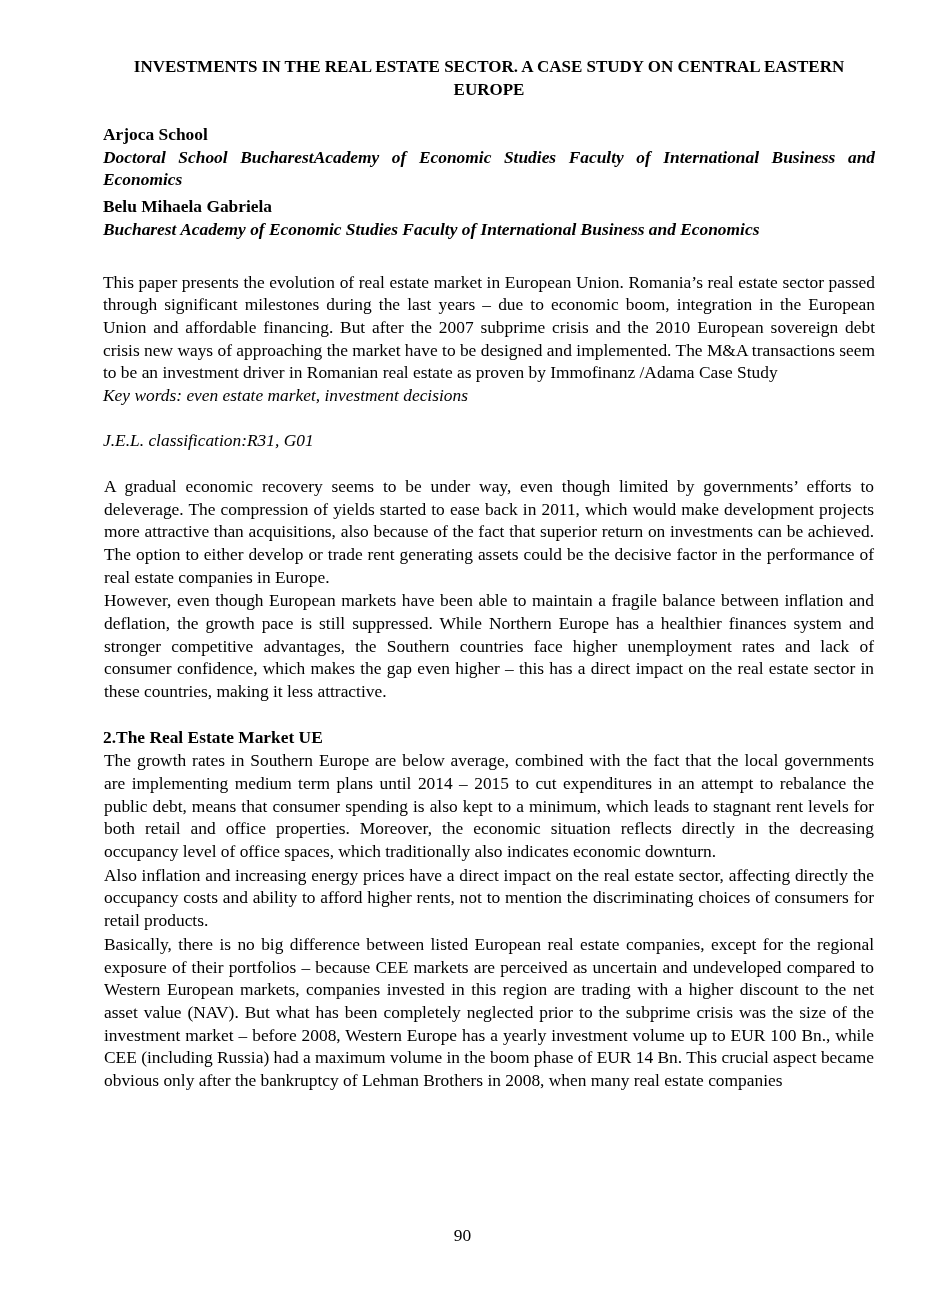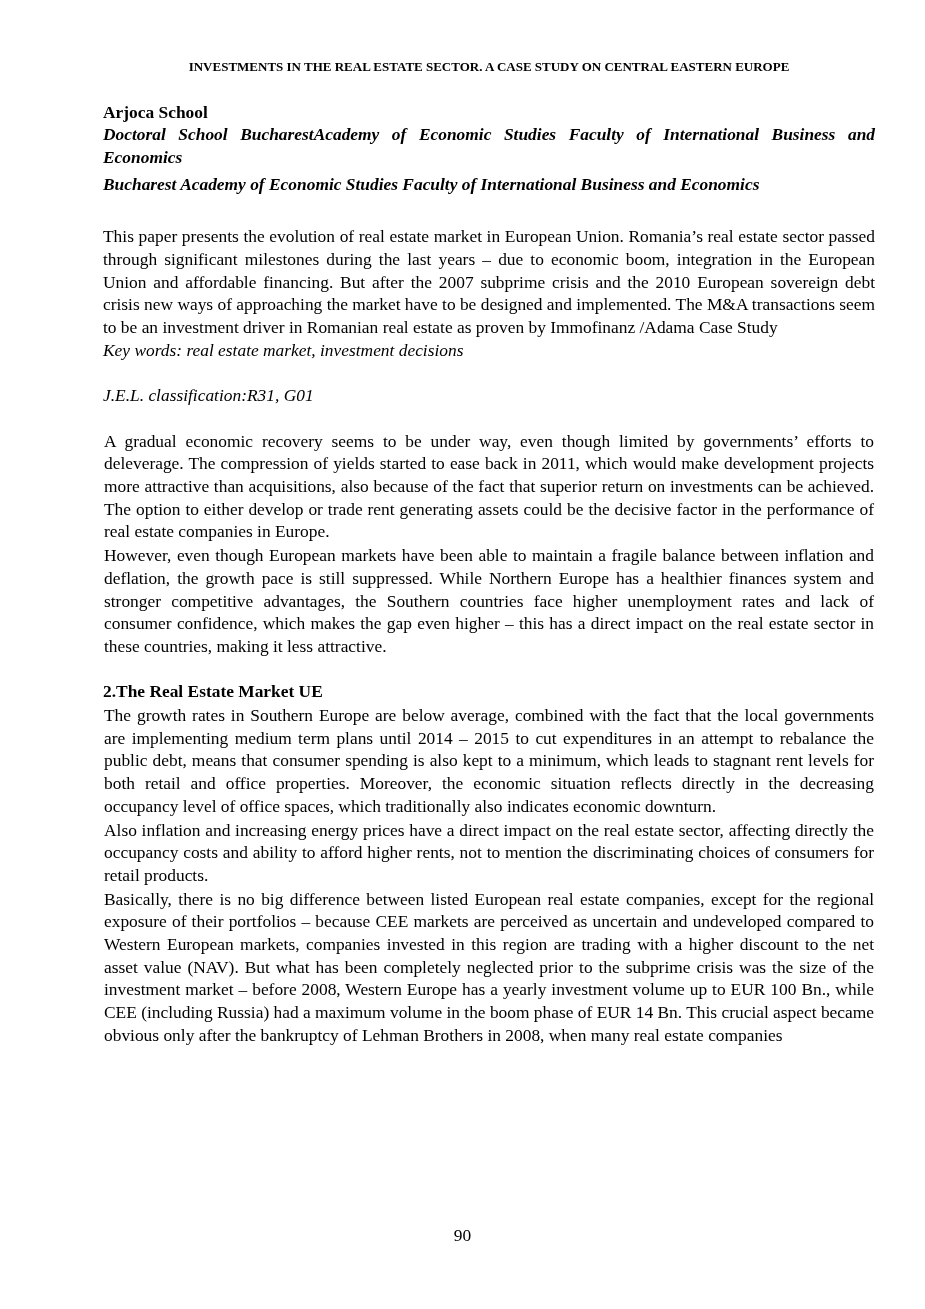--- a/index.html
+++ b/index.html
@@ -1,42 +1,43 @@
 <!DOCTYPE html>
 <html><head>
 <meta charset="utf-8">
 <style>
   html, body { margin: 0; padding: 0; background: #ffffff; }
   body { width: 925px; height: 1309px; position: relative; overflow: hidden;
          font-family: "Liberation Serif", serif; color: #000; }
   .page { position: absolute; left: 103px; top: 56px; width: 772px; font-size: 17.4px; line-height: 22.7px; }
-  .title { text-align: center; font-weight: bold; font-size: 13px; line-height: 22.5px; margin: 0 0 22px 0; }
+  .title { text-align: center; font-weight: bold; font-size: 17px; line-height: 22.5px; margin: 0 0 22px 0; }
   .author { font-weight: bold; margin: 0; }
   .affil { font-weight: bold; font-style: italic; text-align: justify; margin: 0 0 4px 0; }
   .affil.last { margin-bottom: 30px; }
   .abstract { text-align: justify; text-align-last: left; margin: 0; }
   .keywords { font-style: italic; margin: 0 0 22.7px 0; }
   .jel { font-style: italic; margin: 0 0 22.7px 0; }
   .heading { font-weight: bold; margin: 0; }
   .para { margin: 1px; text-align: justify; }
   .section { margin-bottom: 22.7px; }
   .pagenum { position: absolute; top: 1225px; left: 0; width: 100%; text-align: center; font-size: 17.4px; }
 </style>
 </head>
 <body>
 
 <div class="page">
   <div class="title">INVESTMENTS IN THE REAL ESTATE SECTOR. A CASE STUDY ON CENTRAL EASTERN EUROPE</div>
 
   <p class="author">Arjoca School</p>
   <p class="affil">Doctoral School BucharestAcademy of Economic Studies Faculty of International Business and Economics</p>
+  <p class="author">Belu Mihaela Gabriela</p>
   <p class="affil last">Bucharest Academy of Economic Studies Faculty of International Business and Economics</p>
 
   <p class="abstract">This paper presents the evolution of real estate market in European Union.  Romania’s real estate sector passed through significant milestones during the last years – due to economic boom, integration in the European Union and affordable financing. But after the 2007 subprime crisis and the 2010 European sovereign debt crisis new ways of approaching the market have to be designed and implemented. The M&amp;A transactions  seem to be an investment driver in Romanian real estate as proven by Immofinanz /Adama Case Study</p>
-  <p class="keywords">Key words: real estate market, investment decisions</p>
+  <p class="keywords">Key words: even estate market, investment decisions</p>
   <p class="jel">J.E.L. classification:R31, G01</p>
 
   <div class="section">
     <p class="para">A gradual economic recovery seems to be under way, even though limited by governments’ efforts to deleverage. The compression of yields started to ease back in 2011, which would make development projects more attractive than acquisitions, also because of the fact that superior return on investments can be achieved. The option to either develop or trade rent generating assets could be the decisive factor in the performance of real estate companies in Europe.</p>
     <p class="para">However, even though European markets have been able to maintain a fragile balance between inflation and deflation, the growth pace is still suppressed. While Northern Europe has a healthier finances system and stronger competitive advantages, the Southern countries face higher unemployment rates and lack of consumer confidence, which makes the gap even higher – this has a direct impact on the real estate sector in these countries, making it less attractive.</p>
   </div>
 
   <div class="section">
     <p class="heading">2.The Real Estate Market  UE</p>
     <p class="para">The growth rates in Southern Europe are below average, combined with the fact that the local governments are implementing medium term plans until 2014 – 2015 to cut expenditures in an attempt to rebalance the public debt, means that consumer spending is also kept to a minimum, which leads to stagnant rent levels for both retail and office properties. Moreover, the economic situation reflects directly in the decreasing occupancy level of office spaces, which traditionally also indicates economic downturn.</p>

